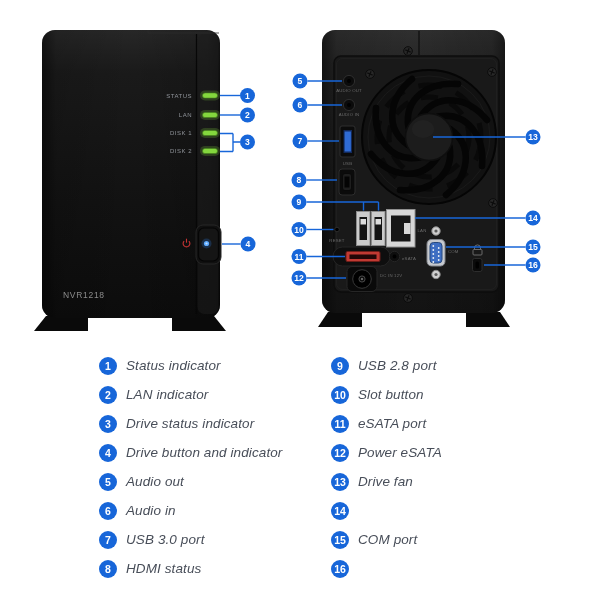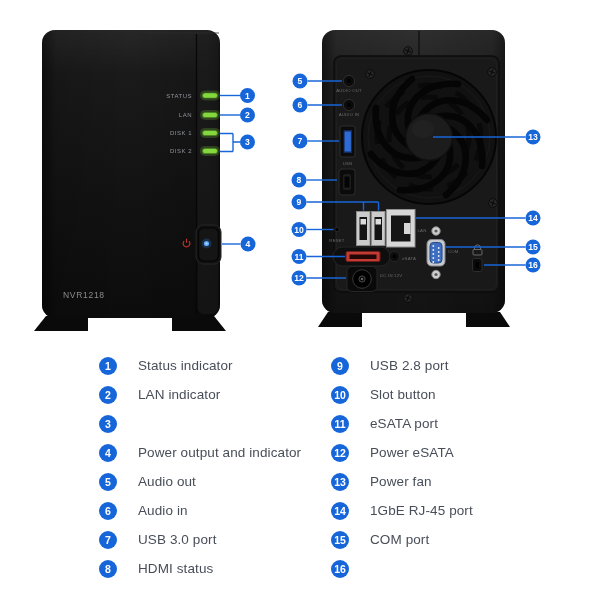--- a/index.html
+++ b/index.html
@@ -10,21 +10,21 @@
   .panel-label{font-size:6px;fill:#8f9399;letter-spacing:.5px;}
   .model-label{font-size:8.5px;fill:#8c8c8c;letter-spacing:.7px;}
   .tl{font-size:4.3px;fill:#6a6a6a;letter-spacing:.2px;}
   .cl-line{stroke:#1766d9;stroke-width:1.4;fill:none;}
   .cl-dot{fill:#1766d9;}
   .cl-num{font-size:8.6px;font-weight:700;fill:#ffffff;text-anchor:middle;}
   .legend-col{position:absolute;top:351px;display:flex;flex-direction:column;}
   .legend-item{display:flex;align-items:center;height:29px;}
   .badge{flex:0 0 18px;width:18px;height:18px;border-radius:50%;background:#1766d9;color:#fff;
          font-size:10.5px;font-weight:700;display:flex;align-items:center;justify-content:center;}
-  .legend-label{margin-left:21px;font-size:13.5px;color:#484e59;letter-spacing:.1px;white-space:nowrap;}
+  .legend-label{margin-left:9px;font-size:13.5px;color:#484e59;letter-spacing:.1px;white-space:nowrap;font-style:italic;}
 </style>
 </head>
 <body>
 
 <div class="stage">
 
 <svg class="diagram" width="603" height="348" viewBox="0 0 603 348">
   <defs>
     <linearGradient id="gFront" x1="0" y1="0" x2="0" y2="1">
       <stop offset="0" stop-color="#272727"></stop>
@@ -322,24 +322,25 @@
     <div class="legend-item">
       <span class="badge">1</span>
       <span class="legend-label">Status indicator</span>
     </div>
     <div class="legend-item">
       <span class="badge">2</span>
       <span class="legend-label">LAN indicator</span>
     </div>
     <div class="legend-item">
       <span class="badge">3</span>
+      <span class="legend-label">Drive status indicator</span>
     </div>
     <div class="legend-item">
       <span class="badge">4</span>
-      <span class="legend-label">Power output and indicator</span>
+      <span class="legend-label">Drive button and indicator</span>
     </div>
     <div class="legend-item">
       <span class="badge">5</span>
       <span class="legend-label">Audio out</span>
     </div>
     <div class="legend-item">
       <span class="badge">6</span>
       <span class="legend-label">Audio in</span>
     </div>
     <div class="legend-item">
@@ -363,25 +364,24 @@
     <div class="legend-item">
       <span class="badge">11</span>
       <span class="legend-label">eSATA port</span>
     </div>
     <div class="legend-item">
       <span class="badge">12</span>
       <span class="legend-label">Power eSATA</span>
     </div>
     <div class="legend-item">
       <span class="badge">13</span>
-      <span class="legend-label">Power fan</span>
+      <span class="legend-label">Drive fan</span>
     </div>
     <div class="legend-item">
       <span class="badge">14</span>
-      <span class="legend-label">1GbE RJ-45 port</span>
     </div>
     <div class="legend-item">
       <span class="badge">15</span>
       <span class="legend-label">COM port</span>
     </div>
     <div class="legend-item">
       <span class="badge">16</span>
     </div>
   </div>
 </div>

